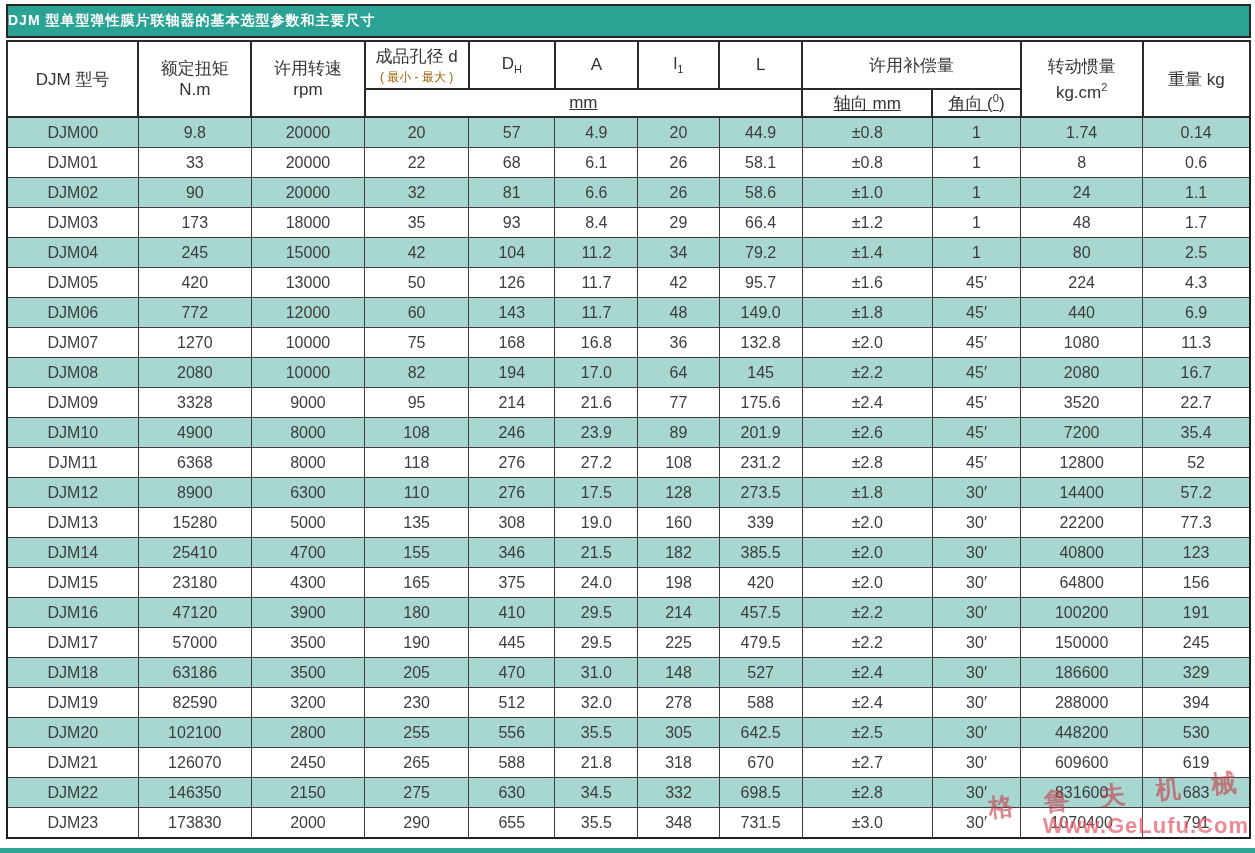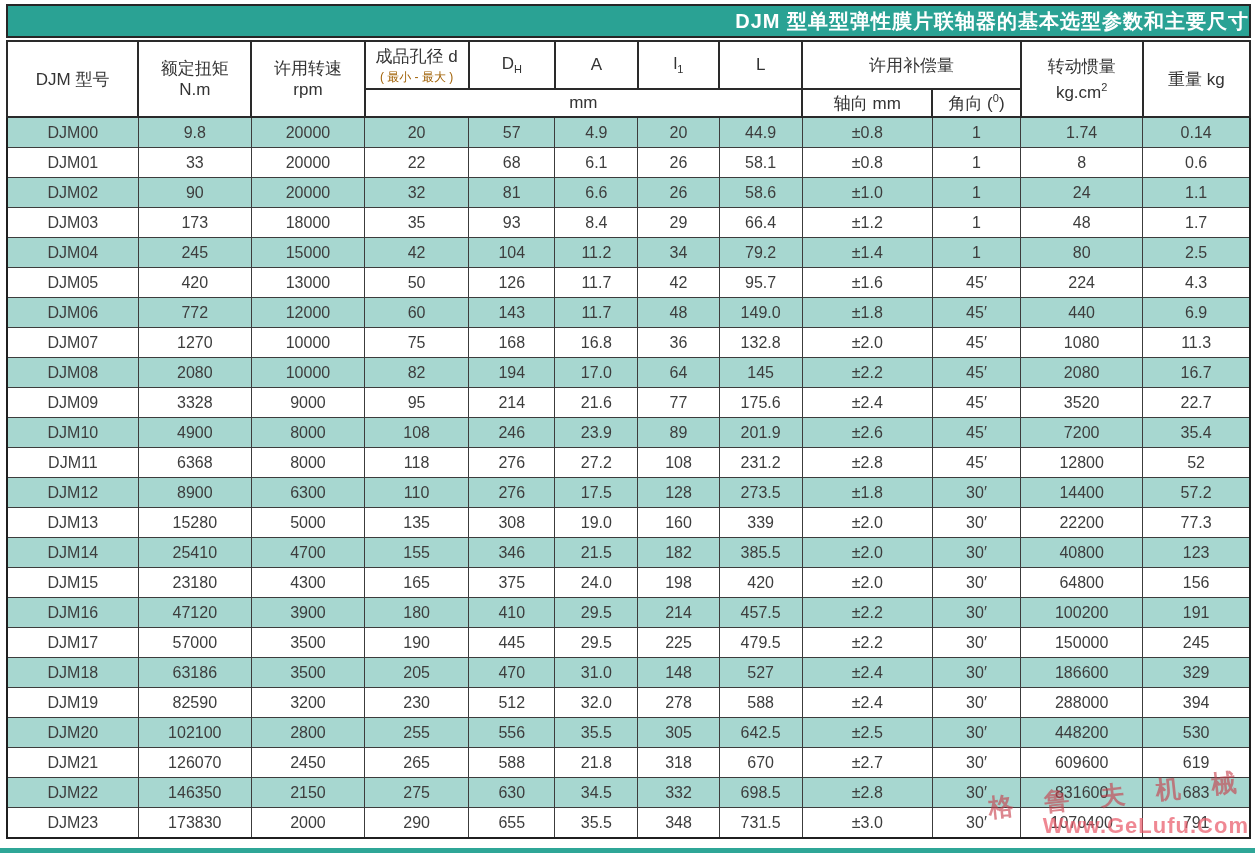--- a/index.html
+++ b/index.html
@@ -5,37 +5,37 @@
   html,body{margin:0;padding:0;}
   body{
     width:1255px;height:853px;position:relative;overflow:hidden;
     background:#ffffff;
     font-family:"Liberation Sans","DejaVu Sans",sans-serif;
     color:#3c3c3c;
   }
   .sheet{position:absolute;left:6px;top:4px;width:1245px;}
   .title-bar{
     background:#2aa294;border:2px solid #262626;height:30px;
-    display:flex;align-items:center;justify-content:flex-end;
-    color:#ffffff;font-size:20px;font-weight:bold;letter-spacing:1px;
+    display:flex;align-items:center;justify-content:flex-start;
+    color:#ffffff;font-size:14px;font-weight:bold;letter-spacing:1px;
   }
   table{
     border-collapse:collapse;table-layout:fixed;margin-top:2px;
     width:1245px;border:2px solid #1f1f1f;
   }
   th,td{
     border:1px solid #3c3c3c;text-align:center;vertical-align:middle;
     padding:0;overflow:hidden;white-space:nowrap;
   }
   thead th{
     border:2px solid #2a2a2a;background:#ffffff;
     font-weight:normal;font-size:17px;color:#333333;
   }
   thead tr.h1 th{height:46px;}
-  thead tr.h2 th{height:26px;}
+  thead tr.h2 th{height:26px;text-decoration:underline;}
   .small-note{font-size:12px;color:#a16207;margin-top:1px;}
   .hdr-2line div{line-height:21px;}
   tbody td{height:29px;font-size:16px;color:#3d3d3d;}
   tbody tr.teal td{background:#a7d7d0;}
   tbody tr.white td{background:#ffffff;}
   sub{font-size:11px;}
   sup{font-size:11px;}
   .bottom-strip{
     position:absolute;left:0;bottom:0;width:1255px;height:5px;
     background:#2fa697;

